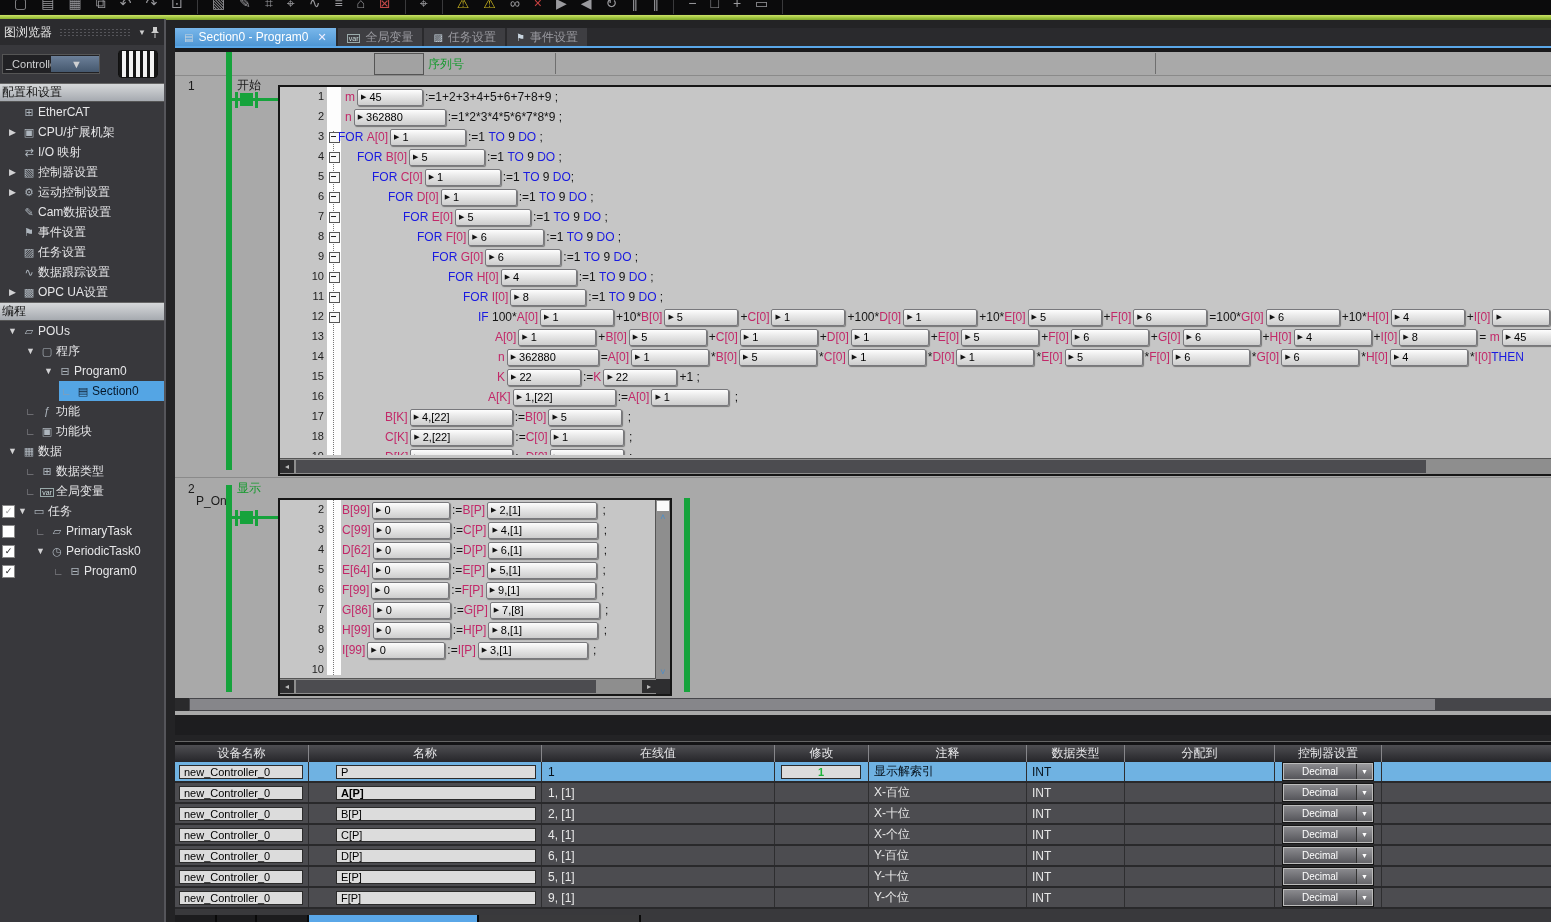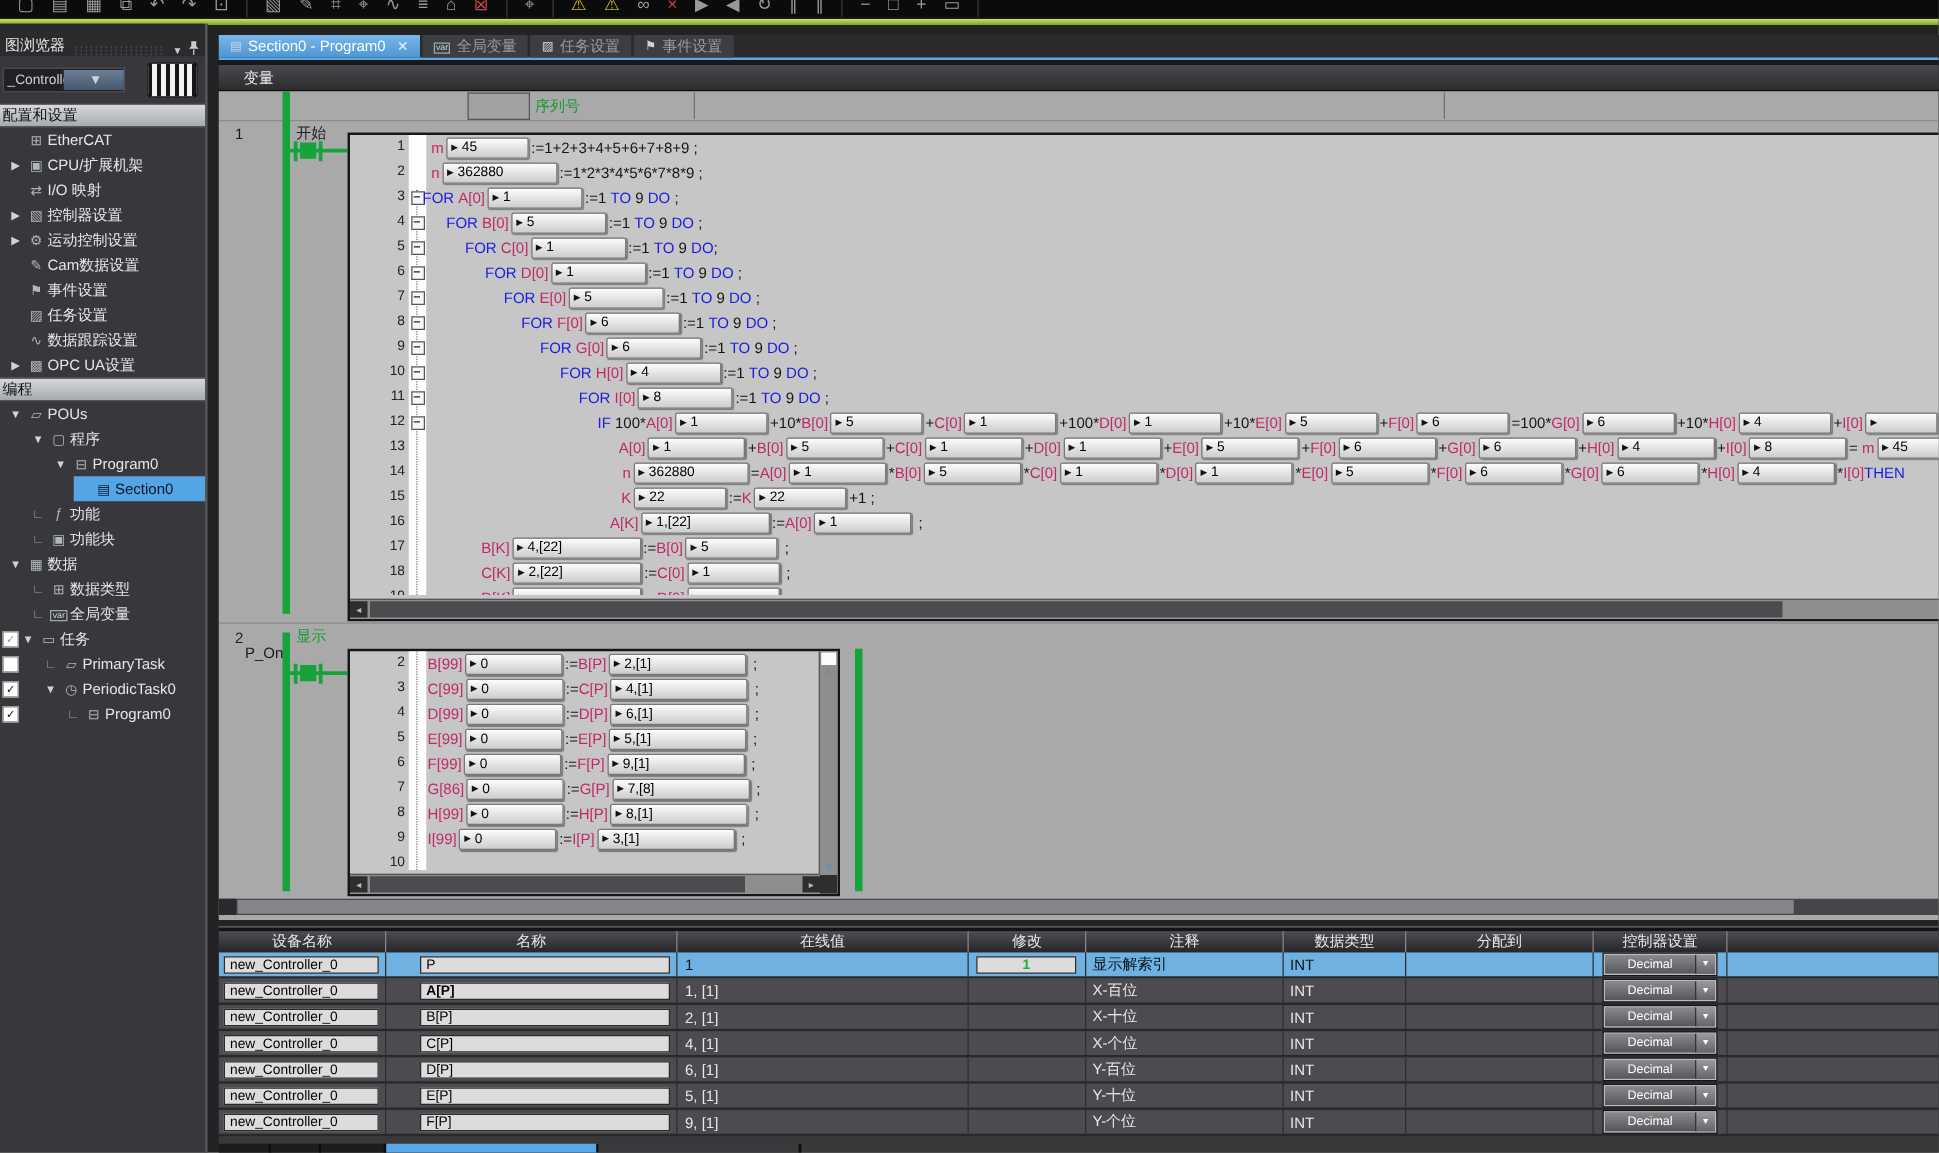--- a/index.html
+++ b/index.html
@@ -8,21 +8,21 @@
   
   #toolbar{position:absolute;left:0;top:0;width:1551px;height:14px;background:#0b0b0c;
            overflow:hidden;display:flex;align-items:flex-start;}
   .tbgroup{display:flex;gap:14px;padding:0 14px;border-right:1px solid #3a3a3c;height:14px;align-items:flex-start;}
   .tbico{font-size:14px;line-height:20px;margin-top:-7px;color:#9a9a9e;}
   #statusline{position:absolute;left:0;top:14px;width:1551px;height:5px;
               background:linear-gradient(#cde268,#9ec43e 55%,#7fa32b);border-top:1px solid #111;}
   
   #sidebar{position:absolute;left:0;top:19px;width:164px;height:903px;background:#38383c;
            border-right:2px solid #55555a;font-size:12px;}
-  .sb-title{height:26px;display:flex;align-items:flex-end;background:#2b2b2e;color:#e8e8e8;
+  .sb-title{height:26px;display:flex;align-items:center;background:#2b2b2e;color:#e8e8e8;
             padding:0 4px;gap:4px;}
   .dotfill{flex:1;height:9px;background-image:radial-gradient(#55555a 30%,transparent 32%);
            background-size:4px 3px;margin:0 3px;}
   .sb-ctrl{height:34px;display:flex;align-items:center;gap:18px;padding:2px 2px;}
   .ctrl-select{width:96px;height:18px;background:#212124;border:1px solid #555;display:flex;align-items:center;}
   .ctrl-select span{flex:1;padding-left:3px;font-size:11px;color:#cfd0d2;white-space:nowrap;overflow:hidden;}
   .ctrl-dd{width:15px;height:16px;background:linear-gradient(#6c8099,#45586e);display:flex;align-items:center;justify-content:center;font-size:8px;color:#cfe0ee;}
   .ctrl-view{width:38px;height:26px;background:#f2f2f2;border-radius:3px;border:1px solid #111;
              background-image:repeating-linear-gradient(90deg,#161616 0 3px,#f2f2f2 3px 7px);}
   .sb-header{height:17px;background:linear-gradient(#d6d8da,#a6aab0);color:#141414;
@@ -339,21 +339,20 @@
       <div class="tab">
         <span class="tabico">▨</span>
         <span>任务设置</span>
       </div>
       <div class="tab">
         <span class="tabico">⚑</span>
         <span>事件设置</span>
       </div>
     </div>
   <div id="gap1"></div>
-  <div id="varbar">变量</div>
   <div id="canvas">
 
     <div class="serialbox" style="left:199px;top:1px;width:48px;height:20px"></div>
     <div class="rlabel green" style="left:253px;top:4px">序列号</div>
     <div class="gridline" style="left:380px;top:1px;height:21px"></div>
     <div class="gridline" style="left:980px;top:1px;height:21px"></div>
     <div class="hline" style="left:0;top:23px;width:1376px"></div>
 
     <div class="rail" style="left:51px;top:0;height:418px"></div>
     <div class="rnum" style="left:13px;top:27px">1</div>
@@ -476,25 +475,25 @@
           <div class="stline" style="top: 0px;">
             <span class="lnum">2</span>
             <span class="code" style="left: 62px;"><span class="vr">B[99]</span><span class="vbox" style="width: 70px;"><span class="tri">▶</span><span>0</span></span><span class="pl">:=</span><span class="vr">B[P]</span><span class="vbox" style="width: 102px;"><span class="tri">▶</span><span>2,[1]</span></span><span class="pl"> ;</span></span>
           </div>
           <div class="stline" style="top: 20px;">
             <span class="lnum">3</span>
             <span class="code" style="left: 62px;"><span class="vr">C[99]</span><span class="vbox" style="width: 70px;"><span class="tri">▶</span><span>0</span></span><span class="pl">:=</span><span class="vr">C[P]</span><span class="vbox" style="width: 102px;"><span class="tri">▶</span><span>4,[1]</span></span><span class="pl"> ;</span></span>
           </div>
           <div class="stline" style="top: 40px;">
             <span class="lnum">4</span>
-            <span class="code" style="left: 62px;"><span class="vr">D[99]</span><span class="vbox" style="width: 70px;"><span class="tri">▶</span><span>0</span></span><span class="pl">:=</span><span class="vr">D[P]</span><span class="vbox" style="width: 102px;"><span class="tri">▶</span><span>6,[1]</span></span><span class="pl"> ;</span></span>
+            <span class="code" style="left: 62px;"><span class="vr">D[62]</span><span class="vbox" style="width: 70px;"><span class="tri">▶</span><span>0</span></span><span class="pl">:=</span><span class="vr">D[P]</span><span class="vbox" style="width: 102px;"><span class="tri">▶</span><span>6,[1]</span></span><span class="pl"> ;</span></span>
           </div>
           <div class="stline" style="top: 60px;">
             <span class="lnum">5</span>
-            <span class="code" style="left: 62px;"><span class="vr">E[99]</span><span class="vbox" style="width: 70px;"><span class="tri">▶</span><span>0</span></span><span class="pl">:=</span><span class="vr">E[P]</span><span class="vbox" style="width: 102px;"><span class="tri">▶</span><span>5,[1]</span></span><span class="pl"> ;</span></span>
+            <span class="code" style="left: 62px;"><span class="vr">E[64]</span><span class="vbox" style="width: 70px;"><span class="tri">▶</span><span>0</span></span><span class="pl">:=</span><span class="vr">E[P]</span><span class="vbox" style="width: 102px;"><span class="tri">▶</span><span>5,[1]</span></span><span class="pl"> ;</span></span>
           </div>
           <div class="stline" style="top: 80px;">
             <span class="lnum">6</span>
             <span class="code" style="left: 62px;"><span class="vr">F[99]</span><span class="vbox" style="width: 70px;"><span class="tri">▶</span><span>0</span></span><span class="pl">:=</span><span class="vr">F[P]</span><span class="vbox" style="width: 102px;"><span class="tri">▶</span><span>9,[1]</span></span><span class="pl"> ;</span></span>
           </div>
           <div class="stline" style="top: 100px;">
             <span class="lnum">7</span>
             <span class="code" style="left: 62px;"><span class="vr">G[86]</span><span class="vbox" style="width: 70px;"><span class="tri">▶</span><span>0</span></span><span class="pl">:=</span><span class="vr">G[P]</span><span class="vbox" style="width: 102px;"><span class="tri">▶</span><span>7,[8]</span></span><span class="pl"> ;</span></span>
           </div>
           <div class="stline" style="top: 120px;">

